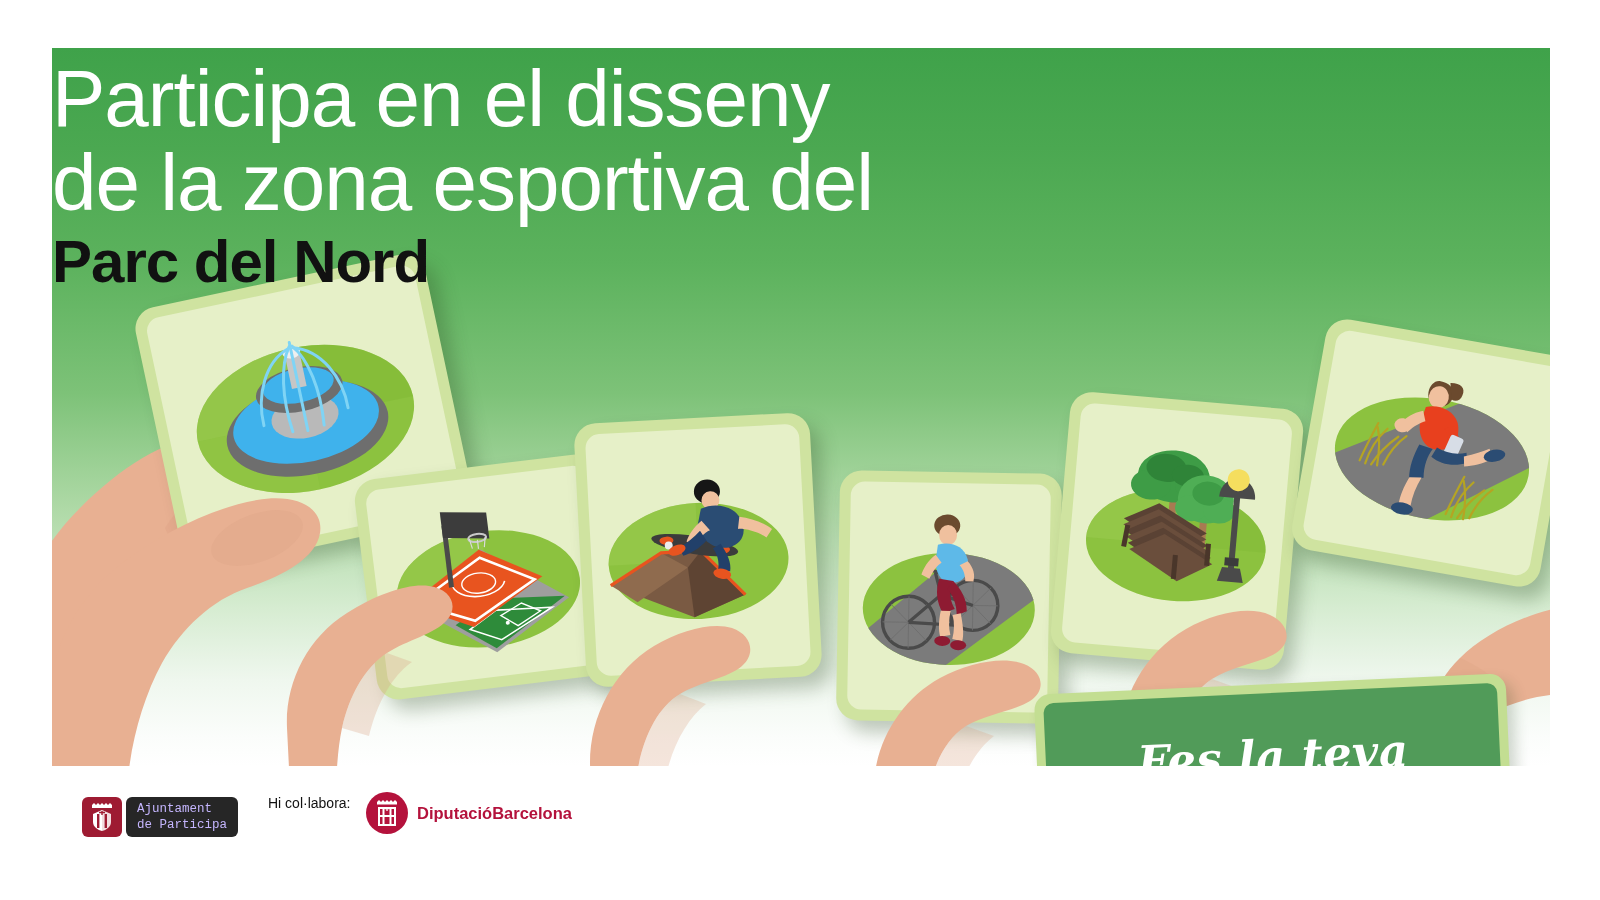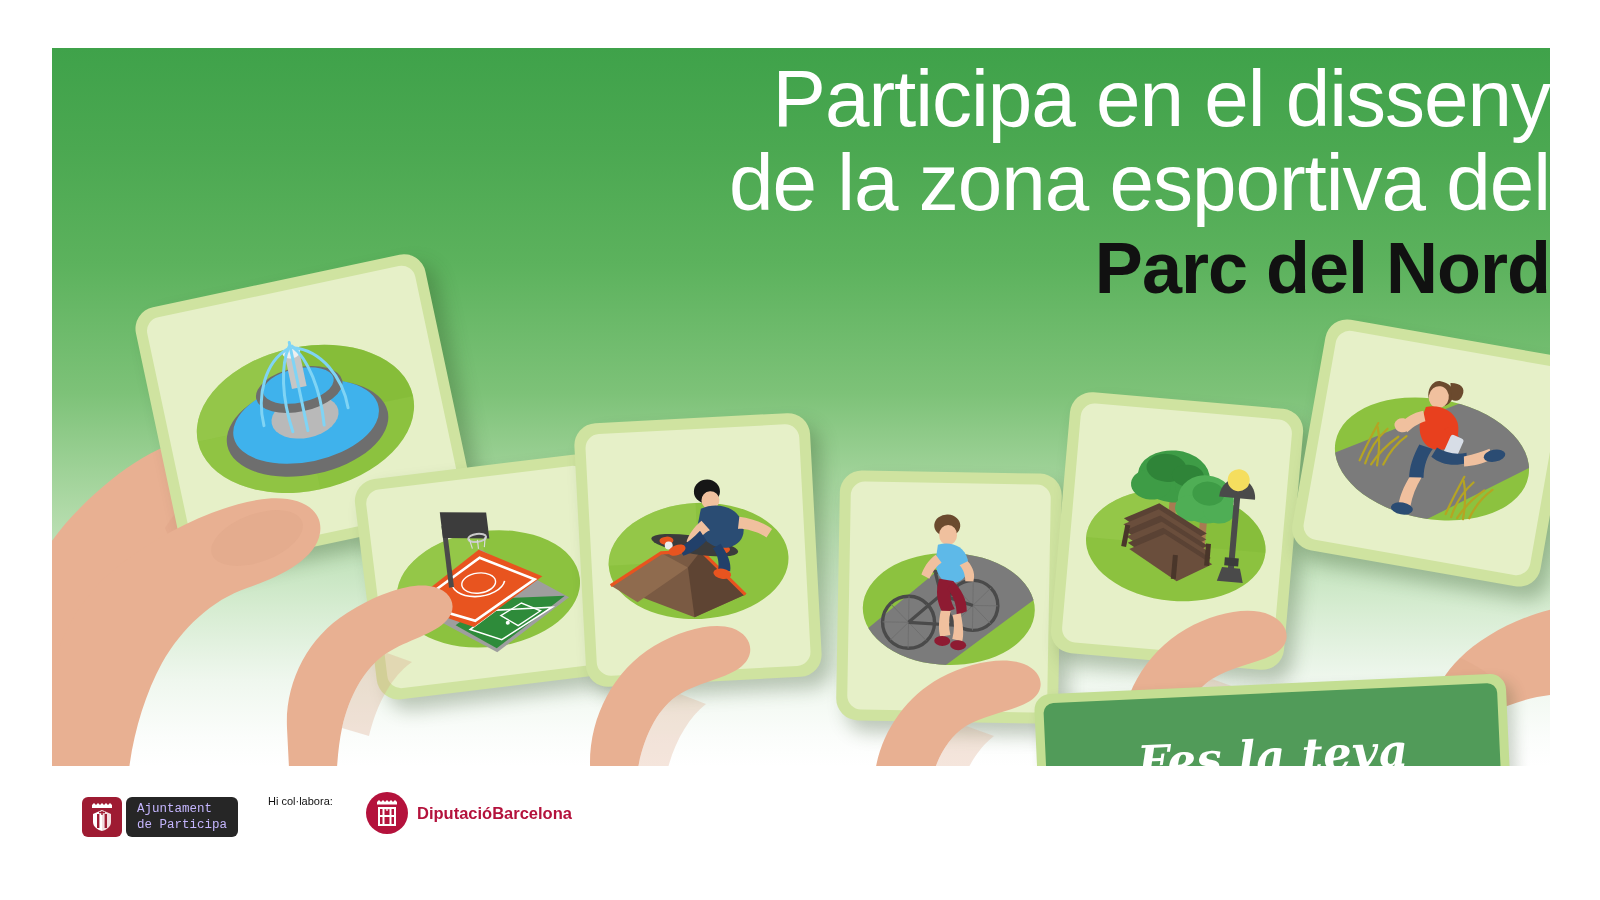--- a/index.html
+++ b/index.html
@@ -11,29 +11,29 @@
   
   .banner{
     position:absolute;left:52px;top:48px;width:1498px;height:718px;
     background:linear-gradient(180deg,#3FA24A 0%,#4BA851 14%,#5CB25D 30%,#7DC278 48%,#AED9A6 64%,#D6ECD1 78%,#EFF7EE 88%,#FBFDFB 96%,#FFFFFF 100%);
     overflow:hidden;
   }
 
   
   .headline{
     position:absolute;left:52px;top:60px;width:1498px;
-    text-align:right;line-height:0.98;pointer-events:none;z-index:40;
+    text-align:left;line-height:0.98;pointer-events:none;z-index:40;
   }
   .hl-line{
     display:block;font-size:80px;font-weight:400;color:#ffffff;
     letter-spacing:-1px;font-family:"Liberation Sans",sans-serif;
   }
   .hl-line.l1{margin-bottom:6px;}
   .hl-line.l2{margin-bottom:10px;}
-  .hl-bold{display:block;font-size:72px;font-weight:bold;color:#111111;letter-spacing:-1px;margin-top:6px;}
+  .hl-bold{display:block;font-size:60px;font-weight:bold;color:#111111;letter-spacing:-1px;margin-top:6px;}
 
   
   .hand{position:absolute;z-index:10;}
   .hand svg{display:block;overflow:visible;}
 
   
   .card{
     position:absolute;z-index:20;
     background:#CFE3A0;
     border-radius:22px;
@@ -76,21 +76,21 @@
     display:flex;align-items:center;justify-content:center;margin-right:4px;
   }
   .sab-box{
     background:#262626;border-radius:6px;height:40px;
     display:flex;flex-direction:column;justify-content:center;
     padding:0 11px;
   }
   .sab-box span{color:#c4b5fd;font-size:12.5px;line-height:1.3;font-family:Liberation Mono, monospace;}
 
   .collab-label{
-    position:absolute;left:268px;top:795px;font-size:11px;color:#111111;
+    position:absolute;left:268px;top:795px;font-size:14px;color:#111111;
     font-family:"Liberation Sans",sans-serif;z-index:71;
   }
 
   .diba{position:absolute;left:366px;top:792px;display:flex;align-items:center;z-index:71;}
   .diba-circle{width:42px;height:42px;border-radius:50%;background:#B4123C;
     display:flex;align-items:center;justify-content:center;margin-right:9px;}
   .diba-text{display:flex;flex-direction:row;line-height:1.12;}
   .diba-text span{color:#B4123C;font-weight:bold;font-size:16.5px;font-family:"Liberation Sans",sans-serif;}
 </style>
 </head>

